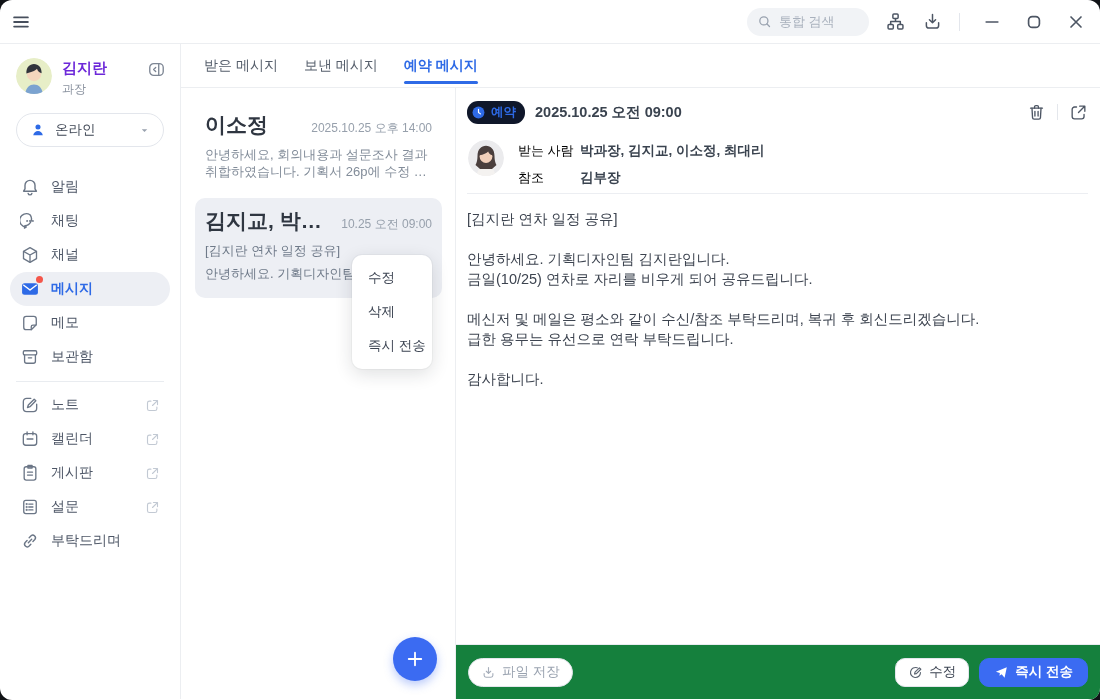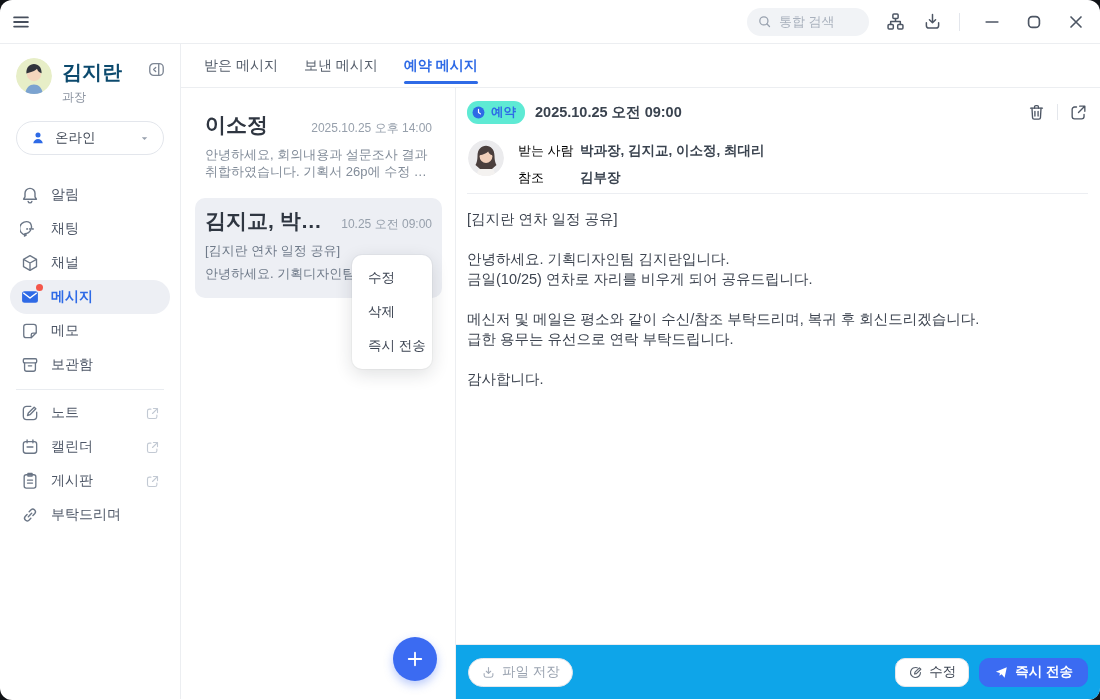--- a/index.html
+++ b/index.html
@@ -24,21 +24,21 @@
   .content { flex:1; display:flex; flex-direction:column; min-width:0; }
   .tabbar { height:44px; border-bottom:1px solid #eceef1; display:flex; gap:26px; padding-left:23px; flex:none; }
   .content-row { flex:1; display:flex; min-height:0; }
   .listpane { width:275px; flex:none; border-right:1px solid #eceef1; position:relative; padding:14px 13px 0 14px; }
   .detail { flex:1; position:relative; padding:11px 12px 0 11px; min-width:0; }
 
   
   .profile { display:flex; align-items:flex-start; padding:14px 14px 0 16px; }
   .avatar { width:36px; height:36px; border-radius:50%; overflow:hidden; flex:none; }
   .profile-txt { margin-left:10px; padding-top:1px; }
-  .profile-name { font-size:20px; font-weight:700; color:#0c4a6e; }
+  .profile-name { font-size:15px; font-weight:700; color:#6d28d9; }
   .profile-title { font-size:12px; color:#8b93a0; margin-top:3px; }
   .collapse-btn { margin-left:auto; width:19px; height:19px; color:#7d8694; cursor:pointer; margin-top:2px; }
   .status-pill { margin:15px 16px 0; height:34px; border:1px solid #e3e6ec; border-radius:17px; display:flex; align-items:center; padding:0 13px; cursor:pointer; }
   .status-pill svg.person { width:16px; height:16px; }
   .status-label { font-size:13.5px; color:#3c4452; margin-left:9px; }
   .status-pill .caret { margin-left:auto; width:11px; height:11px; color:#98a1ae; }
   .nav { margin-top:23px; }
   .nav-item { position:relative; display:flex; align-items:center; height:34px; margin:0 10px; padding:0 10px; border-radius:17px; font-size:14px; color:#4d5666; cursor:pointer; }
   .nav-item svg { width:20px; height:20px; color:#6b7686; flex:none; }
   .nav-item .lbl { margin-left:11px; }
@@ -66,38 +66,38 @@
   .kebab-btn svg { width:14px; height:14px; color:#596273; }
 
   .ctx-menu { position:absolute; left:171px; top:167px; width:80px; background:#fff; border-radius:10px; box-shadow:0 5px 18px rgba(25,32,46,.14), 0 0 0 1px rgba(25,32,46,.03); padding:6px 0; z-index:20; }
   .ctx-item { height:34px; display:flex; align-items:center; padding-left:16px; font-size:13.5px; color:#3c4452; cursor:pointer; white-space:nowrap; }
 
   .fab { position:absolute; right:18px; bottom:18px; width:44px; height:44px; border-radius:50%; background:#3b6bf2; border:none; display:flex; align-items:center; justify-content:center; cursor:pointer; box-shadow:0 4px 10px rgba(59,107,242,.35); }
   .fab svg { width:20px; height:20px; color:#fff; }
 
   
   .detail-head { display:flex; align-items:center; height:26px; }
-  .badge { display:inline-flex; align-items:center; gap:5px; background:#5eead4; border-radius:11px; padding:3px 9px 3px 4px; }
+  .badge { display:inline-flex; align-items:center; gap:5px; background:#0f172a; border-radius:11px; padding:3px 9px 3px 4px; }
   .badge svg { width:15px; height:15px; }
   .badge-label { font-size:12.5px; font-weight:700; color:#2e6ae6; }
   .sched-time { margin-left:10px; font-size:14.5px; font-weight:700; color:#3a434f; }
   .head-actions { margin-left:auto; display:flex; align-items:center; gap:11px; }
   .head-actions .icon-btn { width:19px; height:19px; color:#4d5664; cursor:pointer; }
   .v-div { width:1px; height:16px; background:#e4e7ec; }
 
   .recipients { display:flex; margin-top:15px; padding-left:1px; }
   .rec-rows { margin-left:14px; padding-top:2px; }
   .rec-row { display:flex; margin-bottom:9px; }
   .rec-label { width:62px; font-size:13px; color:#000000; flex:none; }
   .rec-value { font-size:13.5px; font-weight:700; color:#3a434f; }
   .h-div { border-bottom:1px solid #eceef2; margin-top:6px; }
 
   .body-text { margin-top:15px; font-size:14.5px; line-height:20px; color:#3d4450; white-space:pre-line; }
 
-  .detail-footer { position:absolute; left:0; right:0; bottom:0; height:55px; border-top:1px solid #e9ecf0; display:flex; align-items:center; padding:0 12px; background:#0ea5e9; }
+  .detail-footer { position:absolute; left:0; right:0; bottom:0; height:55px; border-top:1px solid #e9ecf0; display:flex; align-items:center; padding:0 12px; background:#15803d; }
   .btn { display:inline-flex; align-items:center; gap:6px; height:29px; border:1px solid #e3e6ec; background:#fff; border-radius:10px; padding:0 12px; font-size:13.5px; font-family:inherit; cursor:pointer; }
   .btn svg { width:15px; height:15px; }
   .btn-save { border-radius:15px; color:#9aa3b0; }
   .btn-save svg { color:#a7afbb; }
   .btn-edit { color:#3c4452; }
   .btn-edit svg { color:#5a6370; }
   .btn-send { background:#3b6bf2; border-color:#3b6bf2; color:#fff; font-weight:600; padding:0 14px; }
   .footer-right { margin-left:auto; display:flex; align-items:center; gap:10px; }
 </style>
 </head>
@@ -254,20 +254,34 @@
               <path d="M9.5 3h5v3h-5z"></path>
               <path d="M9 11h6M9 14.5h6"></path>
             </svg>
           <span class="lbl">게시판</span>
           <svg class="ext" viewBox="0 0 24 24" fill="none" stroke="currentColor" stroke-width="1.8" stroke-linecap="round" stroke-linejoin="round">
               <path d="M9.5 5H7a3 3 0 0 0-3 3v9a3 3 0 0 0 3 3h9a3 3 0 0 0 3-3v-2.5"></path>
               <path d="M13.5 4h6.5v6.5M19.5 4.5L12 12"></path>
             </svg>
         </div>
         <div class="nav-item">
+          <svg viewBox="0 0 24 24" fill="none" stroke="currentColor" stroke-width="1.6" stroke-linejoin="round" stroke-linecap="round">
+              <rect x="4.5" y="4" width="15" height="16" rx="2.5"></rect>
+              <path d="M10.5 8.5h5M10.5 12h5M10.5 15.5h5"></path>
+              <circle cx="8" cy="8.5" r=".5" fill="currentColor"></circle>
+              <circle cx="8" cy="12" r=".5" fill="currentColor"></circle>
+              <circle cx="8" cy="15.5" r=".5" fill="currentColor"></circle>
+            </svg>
+          <span class="lbl">설문</span>
+          <svg class="ext" viewBox="0 0 24 24" fill="none" stroke="currentColor" stroke-width="1.8" stroke-linecap="round" stroke-linejoin="round">
+              <path d="M9.5 5H7a3 3 0 0 0-3 3v9a3 3 0 0 0 3 3h9a3 3 0 0 0 3-3v-2.5"></path>
+              <path d="M13.5 4h6.5v6.5M19.5 4.5L12 12"></path>
+            </svg>
+        </div>
+        <div class="nav-item">
           <svg viewBox="0 0 24 24" fill="none" stroke="currentColor" stroke-width="1.7" stroke-linecap="round" stroke-linejoin="round">
               <path d="M10 14l4-4"></path>
               <path d="M8.5 11.5l-2.3 2.3a3.2 3.2 0 0 0 4.5 4.5l2.3-2.3"></path>
               <path d="M15.5 12.5l2.3-2.3a3.2 3.2 0 0 0-4.5-4.5L11 8"></path>
             </svg>
           <span class="lbl">부탁드리며</span>
         </div>
       </div>
     </div>
 

